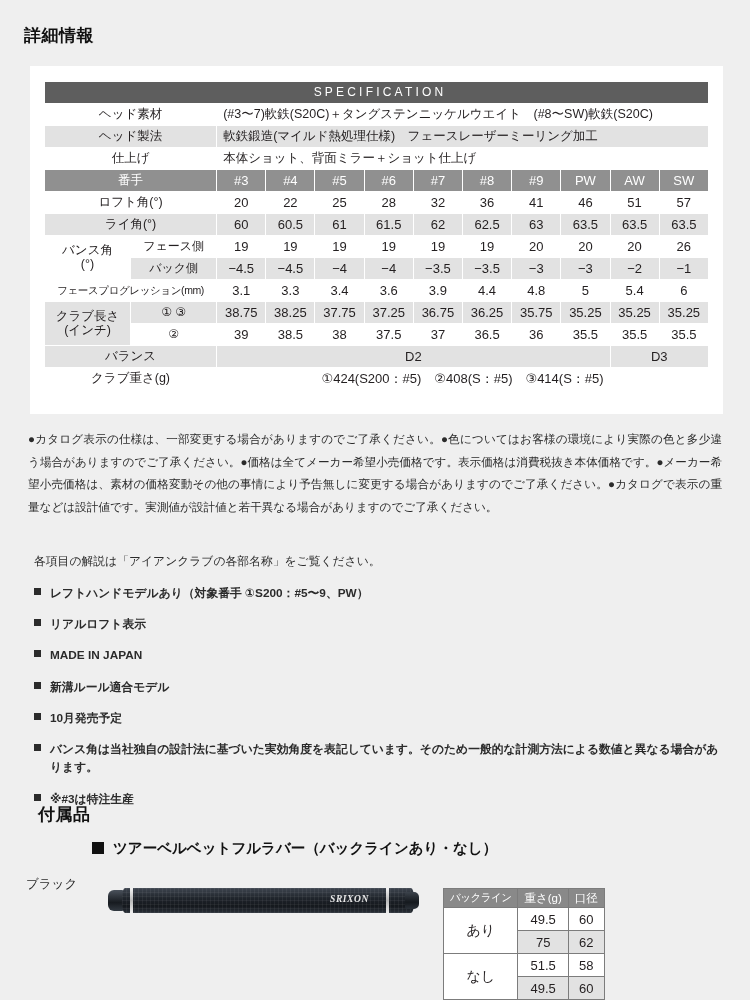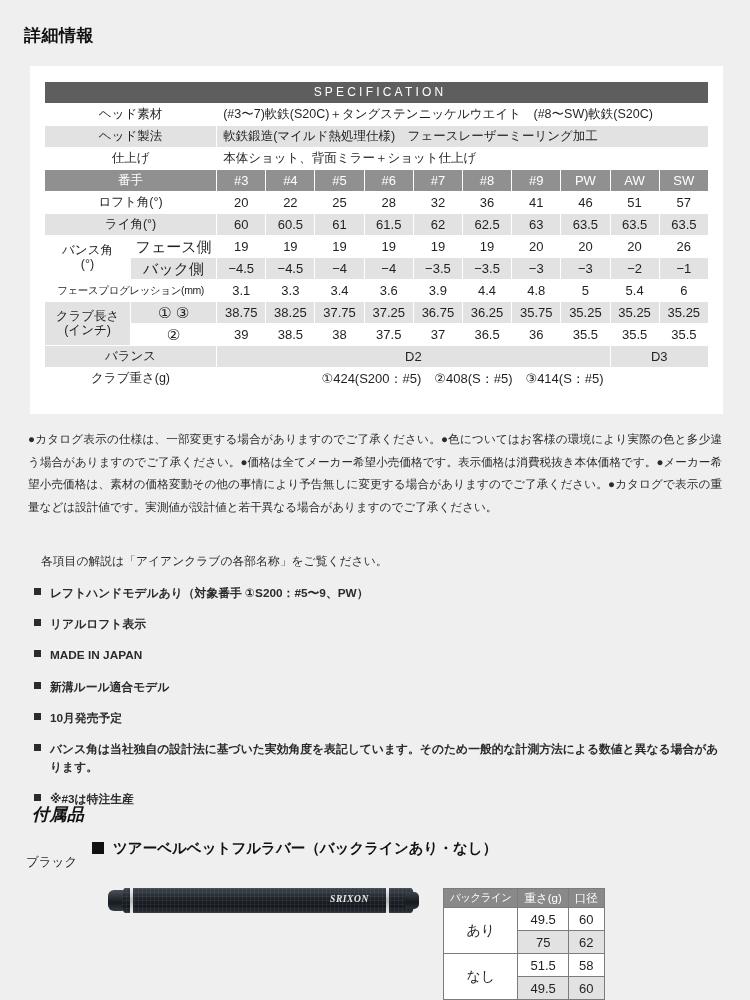--- a/index.html
+++ b/index.html
@@ -16,21 +16,21 @@
   .page { position: relative; width: 750px; height: 1000px; }
 
   
   .section-heading {
     font-size: 17px;
     font-weight: bold;
     letter-spacing: 0.5px;
     color: #111;
   }
   #detail-heading { position: absolute; left: 24px; top: 24px; }
-  #accessory-heading { position: absolute; left: 32px; top: 803px; font-style: italic; }
+  #accessory-heading { position: absolute; left: 38px; top: 803px; }
 
   
   .spec-card {
     position: absolute;
     left: 30px; top: 66px;
     width: 693px; height: 348px;
     background: #ffffff;
   }
   table.spec {
     position: absolute;
@@ -64,21 +64,21 @@
   .hdr-gray  { background: #909090; color: #ffffff; }
   .lbl { font-size: 12.5px; }
   .val { font-size: 13px; }
   .desc-cell {
     text-align: left !important;
     padding-left: 6px !important;
     font-size: 12.5px;
     border-left: 1px solid #8d8d8d !important;
   }
   .vline-l { border-left: 1px solid #8d8d8d !important; }
-  .sub-lbl { font-size: 15px; }
+  .sub-lbl { font-size: 12px; }
   .tiny { font-size: 10.5px; letter-spacing: -0.4px; }
   .numcol { width: 48px; }
 
   
   .disclaimer {
     position: absolute;
     left: 28px; top: 428px;
     width: 694px;
     font-size: 11.6px;
     line-height: 1.95;
@@ -87,21 +87,21 @@
   }
 
   
   .notes {
     position: absolute;
     left: 34px; top: 553px;
     width: 690px;
     font-size: 11.8px;
     color: #2b2b2b;
   }
-  .notes .lead { margin-bottom: 13px; line-height: 1.5; margin-left: 7px; }
+  .notes .lead { margin-bottom: 13px; line-height: 1.5; }
   .note-item {
     position: relative;
     padding-left: 16px;
     margin-bottom: 13px;
     line-height: 1.55;
     font-weight: bold;
   }
   .note-item .sq {
     position: absolute; left: 0; top: 4px;
     width: 7px; height: 7px; background: #2b2b2b;
@@ -118,21 +118,21 @@
   }
   .acc-title .sq {
     display: inline-block;
     width: 12px; height: 12px;
     background: #111;
     margin-right: 9px;
     vertical-align: -1px;
   }
   .acc-color-label {
     position: absolute;
-    left: 26px; top: 854px;
+    left: 26px; top: 876px;
     font-size: 12.5px;
     color: #2b2b2b;
   }
 
   
   .grip-wrap {
     position: absolute;
     left: 108px; top: 884px;
     width: 318px; height: 34px;
   }

